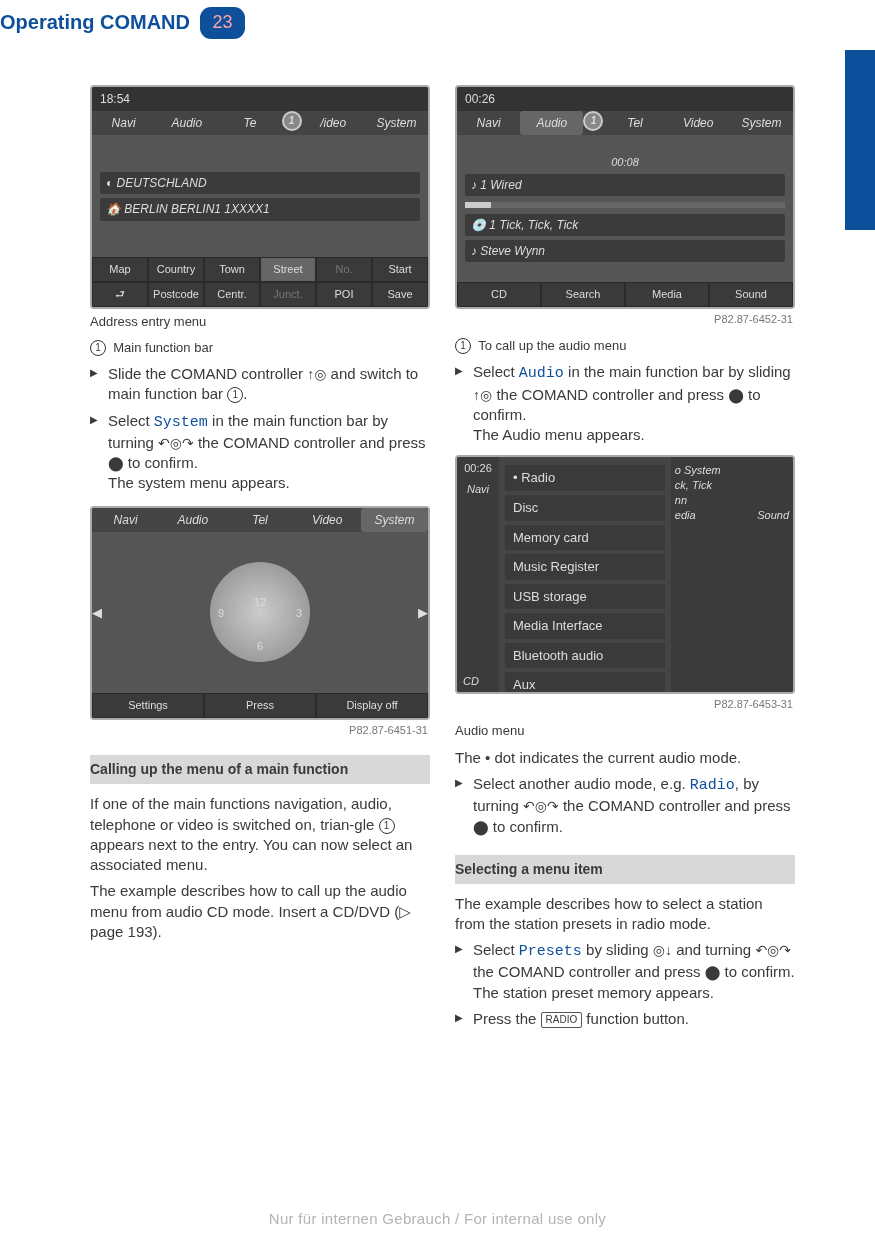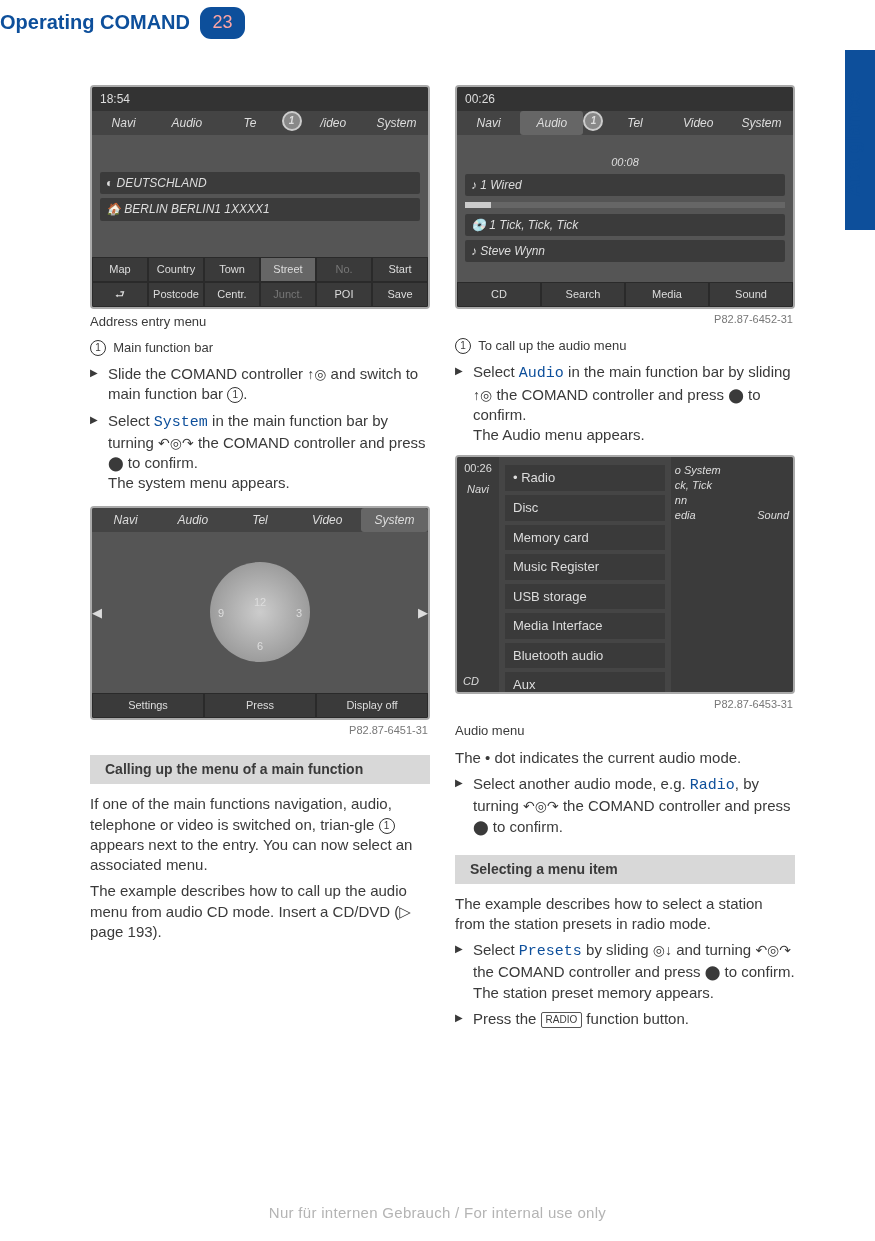--- a/index.html
+++ b/index.html
@@ -83,26 +83,26 @@
   .fig-body { flex:1; padding:8px; font-style:italic; font-size:12px; display:flex; flex-direction:column; justify-content:center; gap:4px;}
   .fig-row { background:#3b3b3b; padding:3px 6px; border-radius:2px;}
   .fig-bottom { display:flex; background:#3a3a3a;}
   .fig-bb { flex:1; text-align:center; padding:4px 2px; border:1px solid #2a2a2a; font-size:11px;}
   .fig-id { text-align:right; font-size:11px; color:#777; margin:3px 2px 10px 0;}
   .caption { font-size:13px; margin:4px 0 8px 0;}
   .marker { display:inline-block; width:14px; height:14px; border:1px solid #333; border-radius:50%; text-align:center; font-size:10px; line-height:13px; vertical-align:middle;}
   .step { padding-left: 18px; position:relative; margin:6px 0;}
   .step::before { content:"▶"; position:absolute; left:0; top:2px; font-size:10px;}
   .code { font-family: "Courier New", monospace; color:#0d4f9b;}
-  .sect { background:#d8d8d8; font-weight:bold; padding:5px 15px; margin:18px 0 10px 0; font-size:14px;}
+  .sect { background:#d8d8d8; font-weight:bold; padding:5px 0; margin:18px 0 10px 0; font-size:14px;}
   .radio-btn { display:inline-block; border:1px solid #555; padding:0 4px; font-size:10px; vertical-align:middle; border-radius:2px;}
   p { margin: 6px 0;}
   .sym { font-size:14px;}
   .dial { width:100px;height:100px;border-radius:50%;background:radial-gradient(#ccc,#888);margin:10px auto; position:relative;}
-  .footer { position:absolute; bottom:18px; width:100%; text-align:center; color:#b4b4b4; font-size:15px; letter-spacing:0.3px;}
+  .footer { position:absolute; bottom:12px; width:100%; text-align:center; color:#b4b4b4; font-size:15px; letter-spacing:0.3px;}
   .audiolist { background:#3a3a3a; margin:4px 0; padding:4px 8px;}
   .pin { display:inline-flex; width:16px;height:16px;border:2px solid #ccc;border-radius:50%;align-items:center;justify-content:center;font-size:10px;font-weight:bold;background:#888;margin:0 auto;}
 </style>
 </head>
 <body>
 
 <div class="header">
   <div class="header-title">Operating COMAND</div>
   <div class="page-box">23</div>
 </div>

